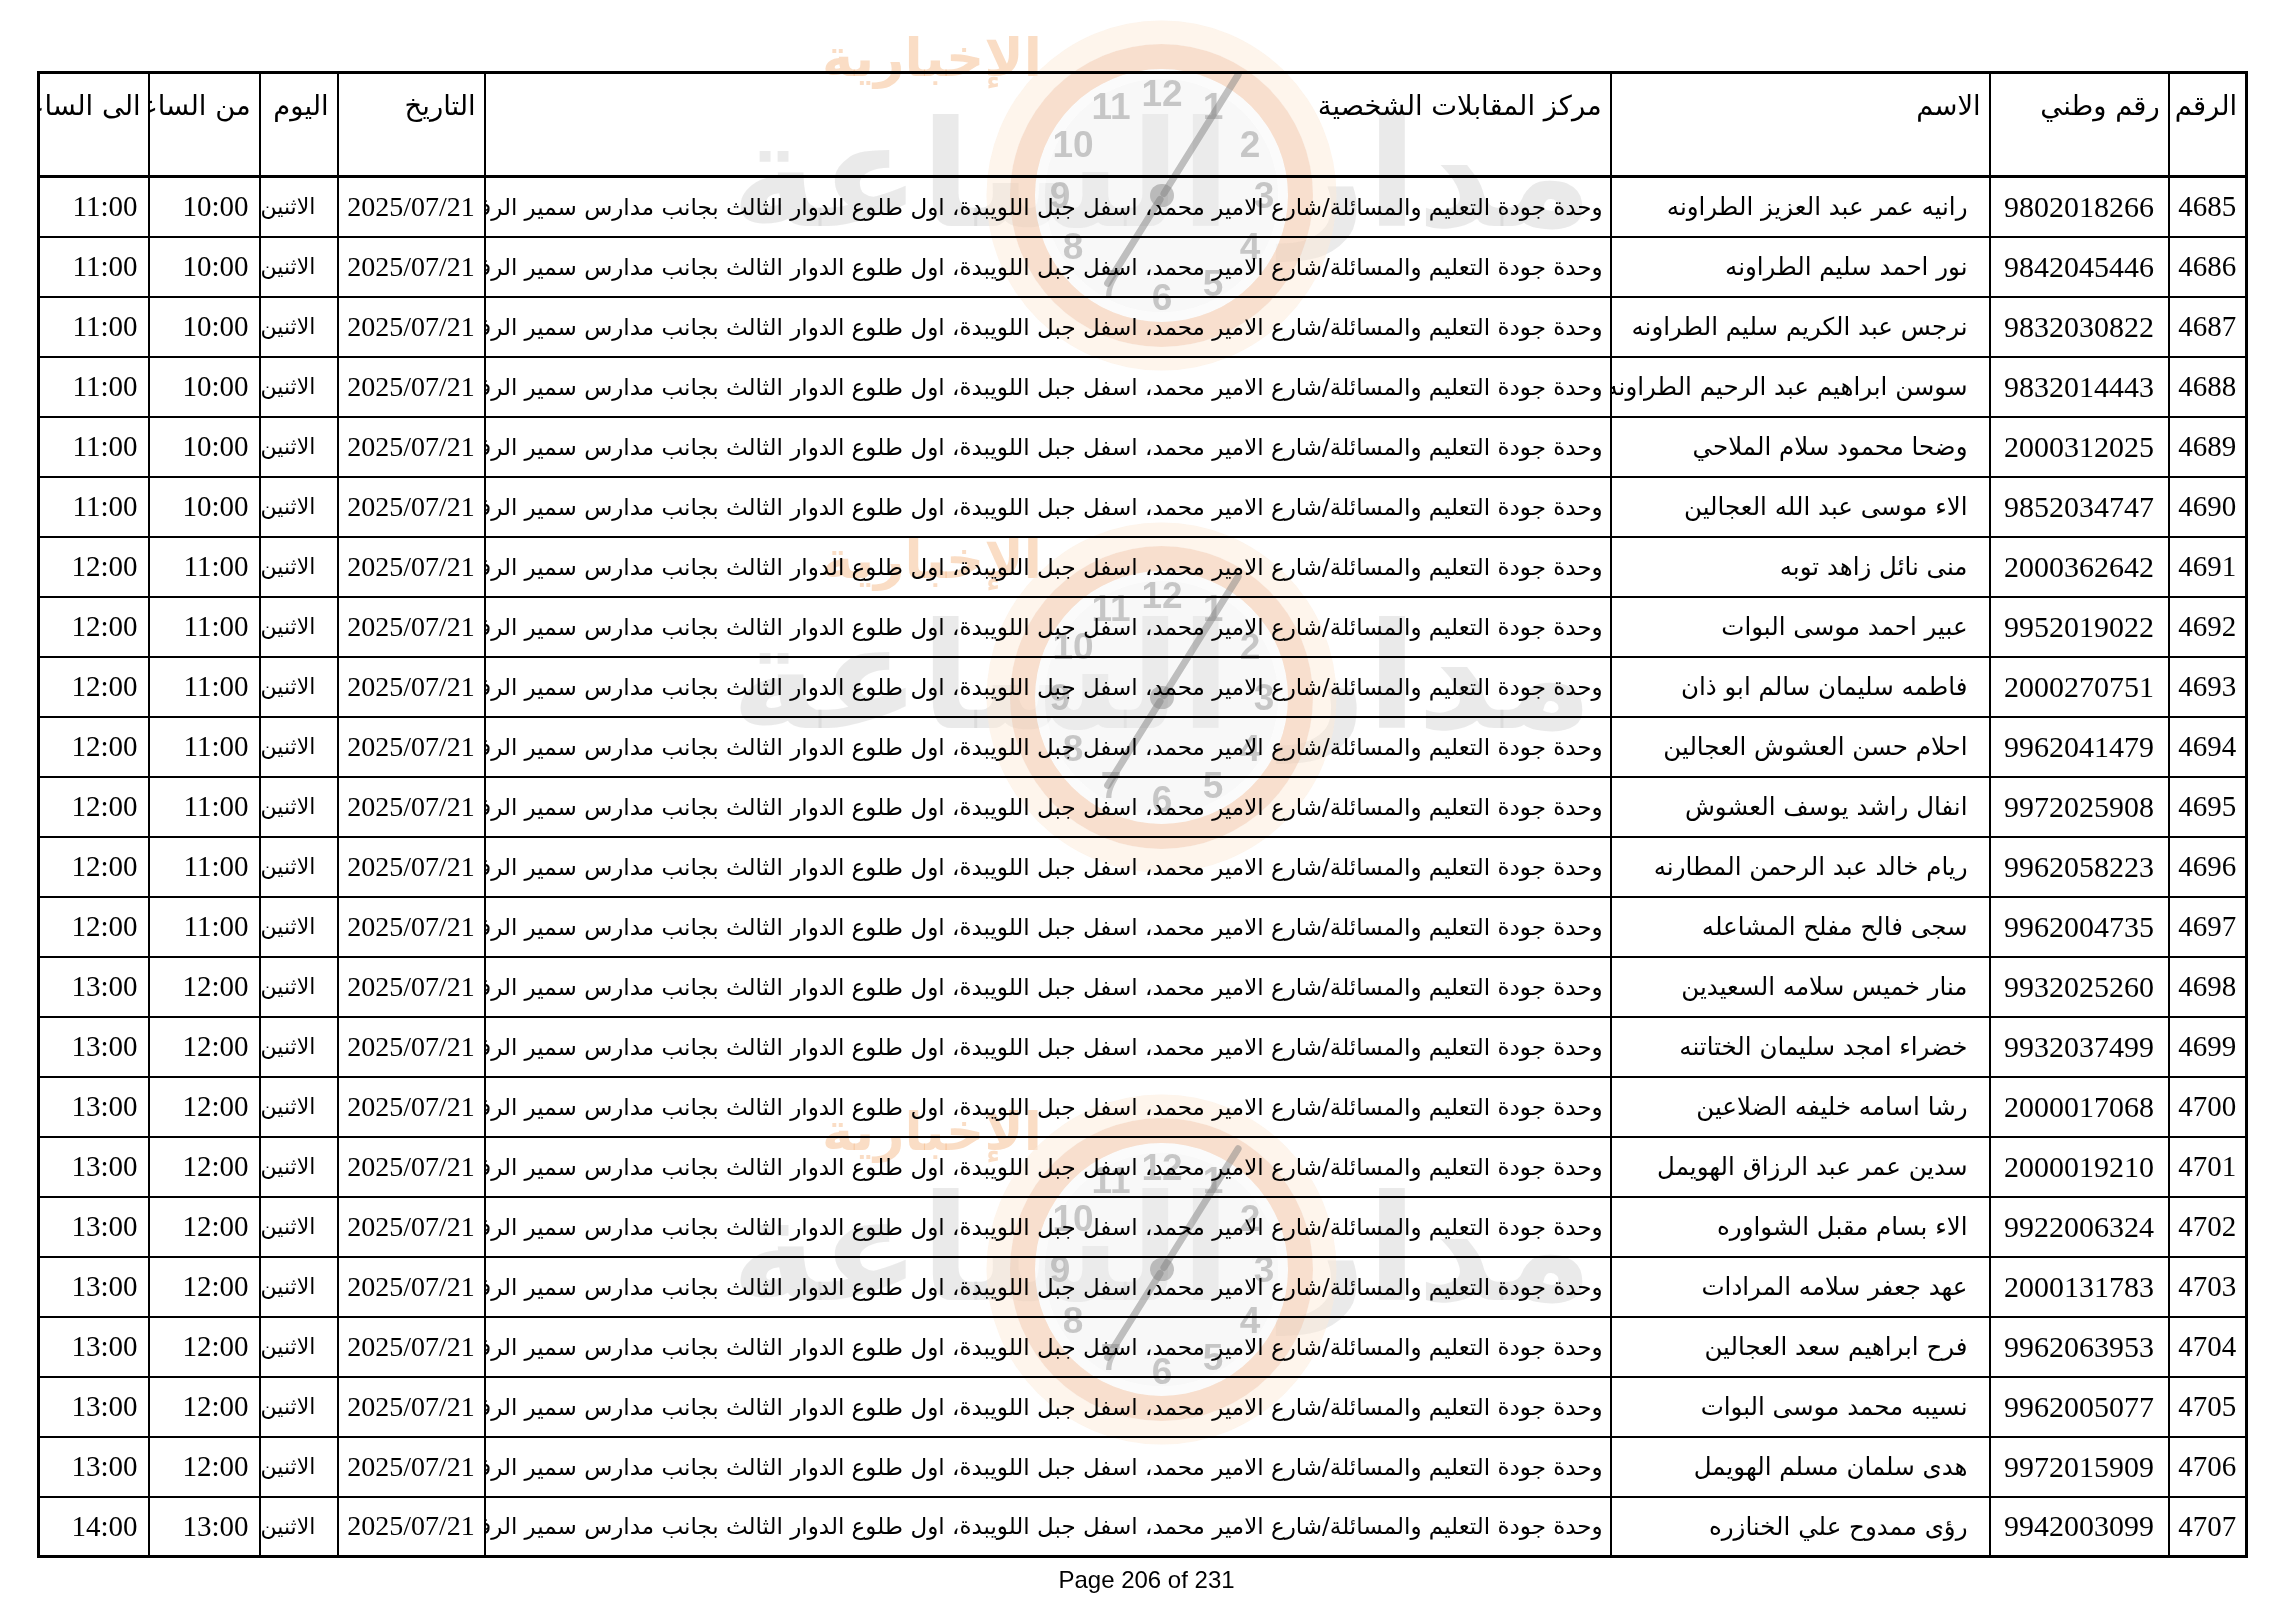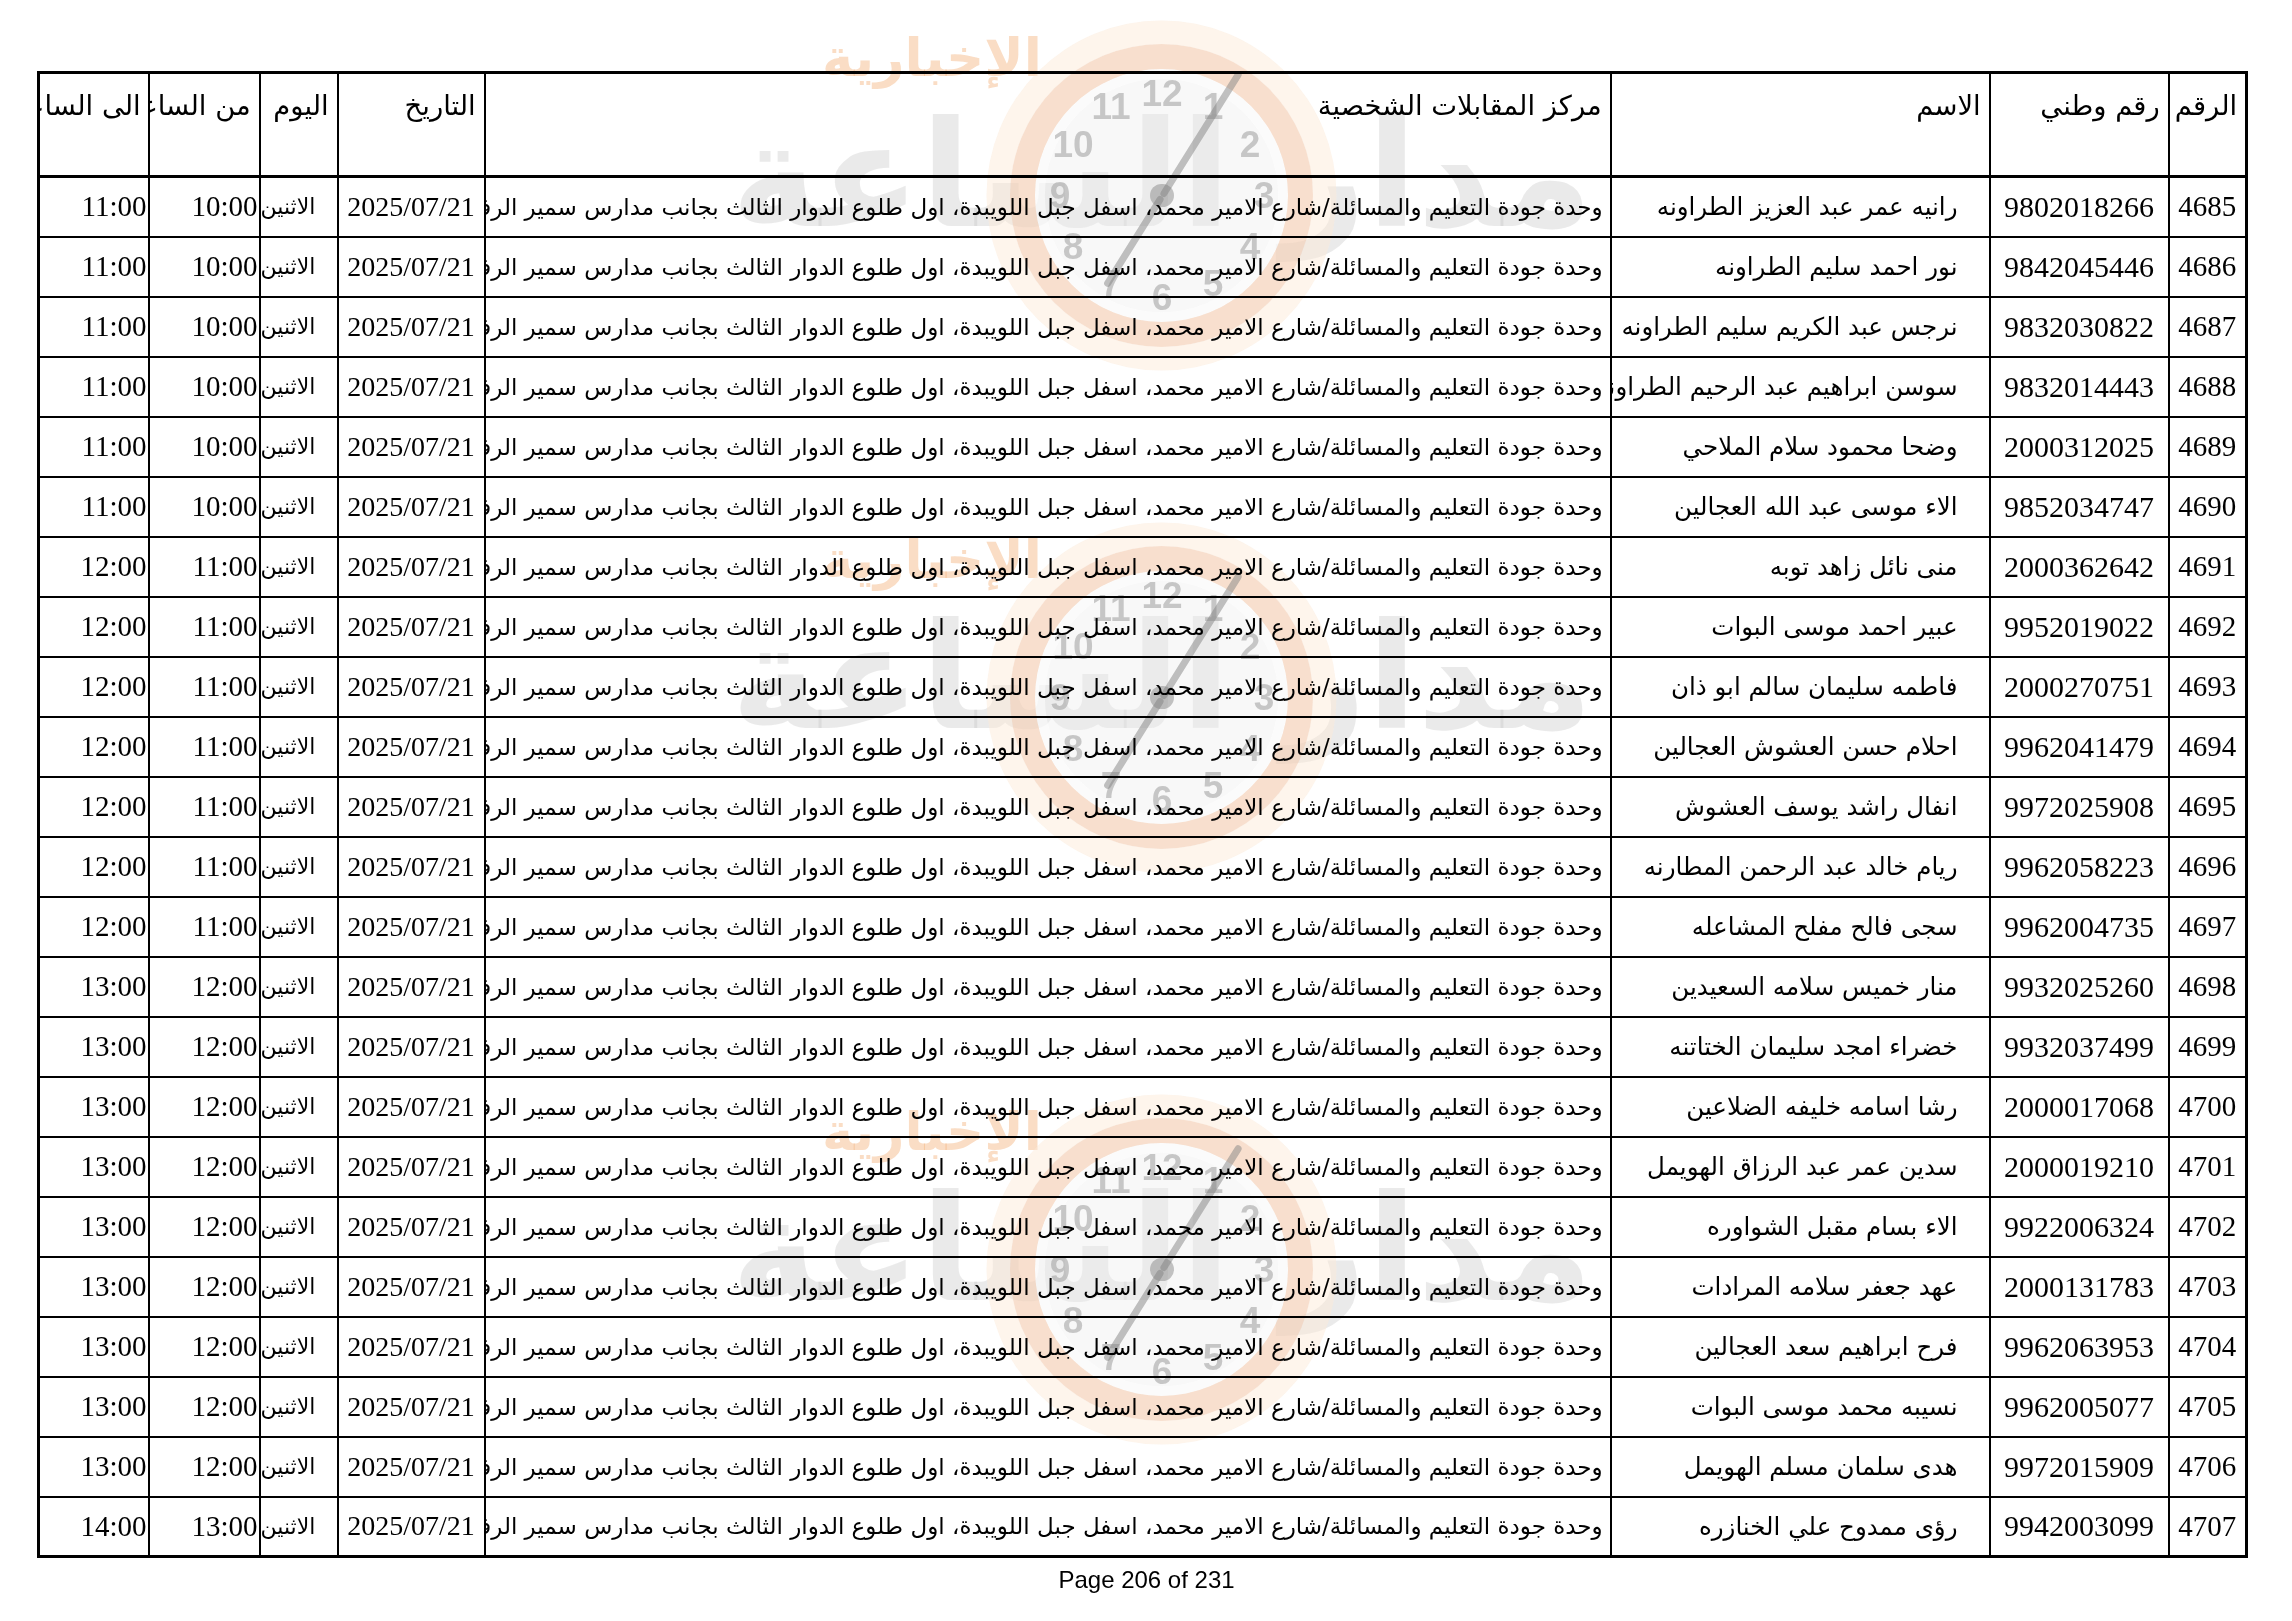--- a/index.html
+++ b/index.html
@@ -58,25 +58,25 @@
     font-weight:400;font-size:27.4px;font-family:"DejaVu Sans",sans-serif;
     overflow:hidden;white-space:nowrap;
   }
   td{
     vertical-align:middle;padding:0;overflow:hidden;white-space:nowrap;
     font-size:24.5px;
   }
   .num-font{font-family:"Liberation Serif",serif;direction:ltr;unicode-bidi:isolate;}
   .c-num{text-align:center;font-size:29px;}
   .c-id{text-align:center;font-size:30px;}
-  .c-name{text-align:right;padding-right:31px;font-size:24.5px;}
+  .c-name{text-align:right;padding-right:21px;font-size:24.5px;}
   .c-center{text-align:right;padding-right:6.9px;font-size:23px;}
   .c-date{text-align:center;font-size:28px;}
   .c-day{text-align:left;font-size:22px;margin-left:28px;}
-  .c-time{text-align:right;padding-right:1px;font-size:29px;}
+  .c-time{text-align:right;padding-right:10px;font-size:29px;}
   
   .page-footer{
     position:absolute;left:0;top:1566px;width:100%;z-index:2;text-align:center;
     font-family:"Liberation Sans",sans-serif;font-size:24px;color:#000;
   }
 </style>
 </head>
 <body>
 
 <div class="page">

